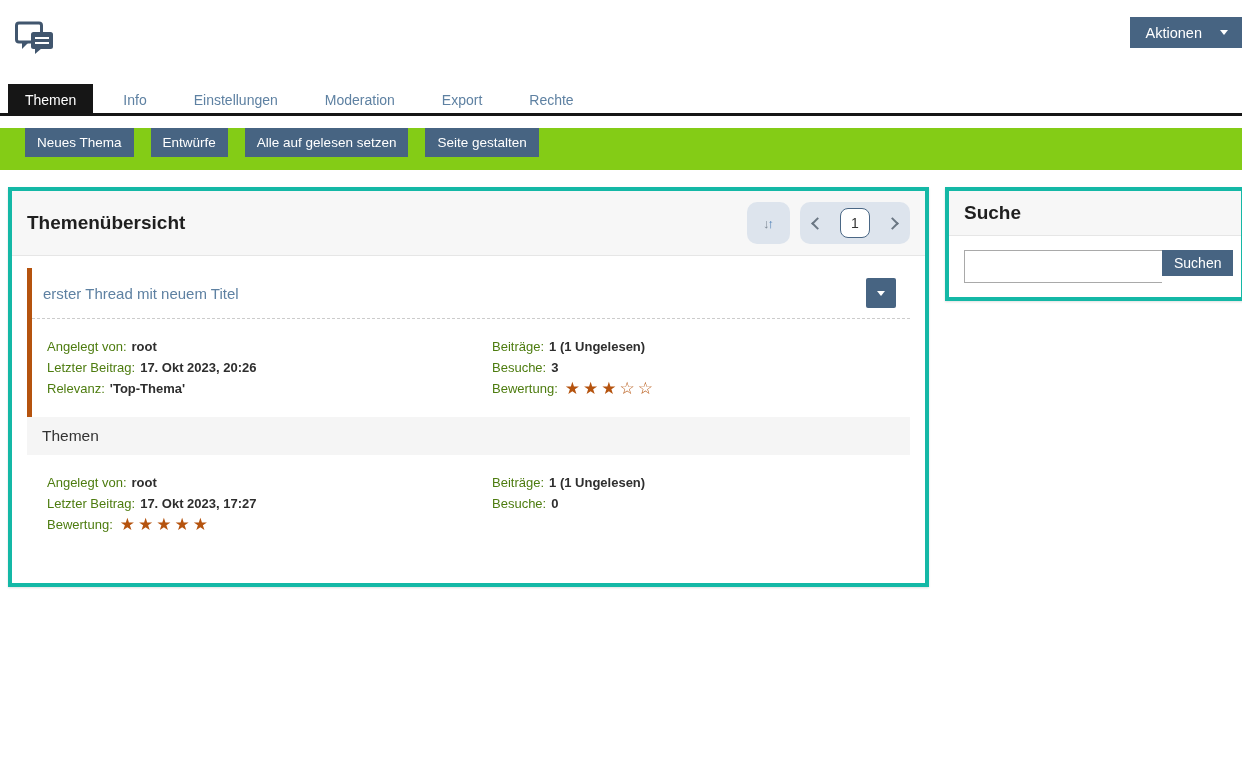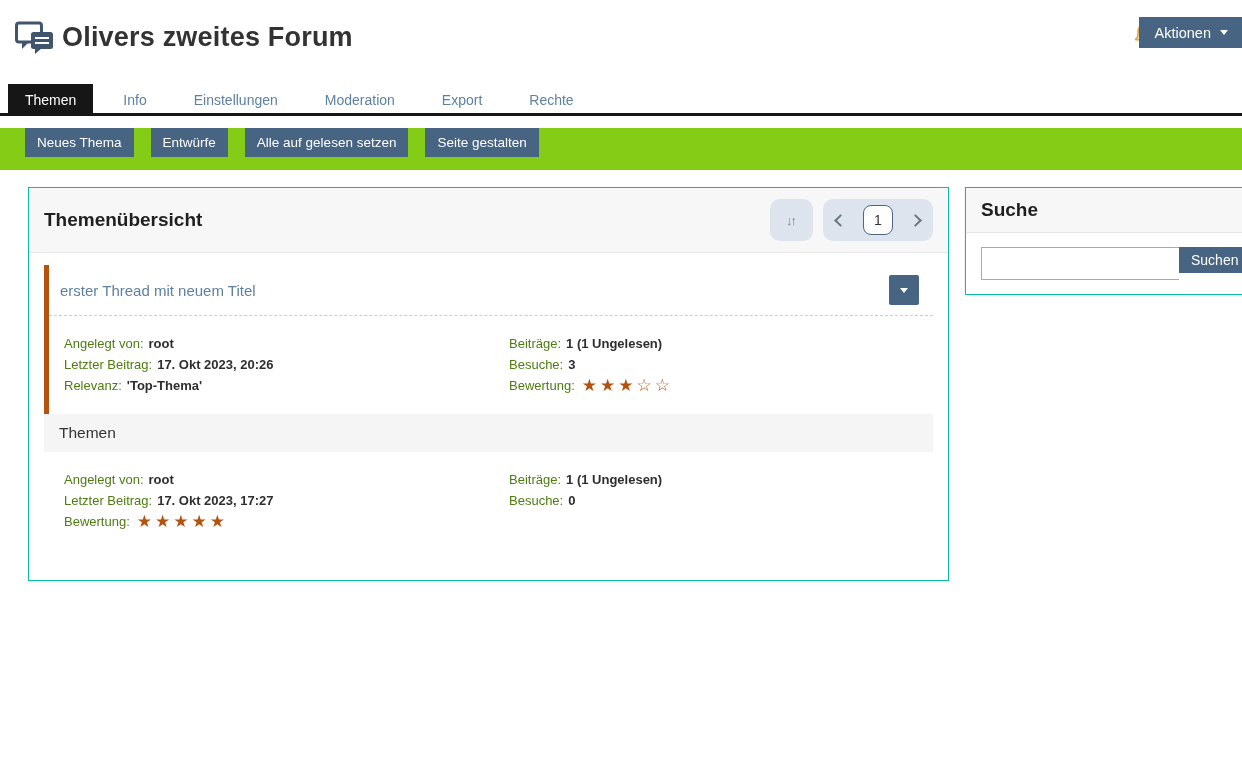--- a/index.html
+++ b/index.html
@@ -17,21 +17,21 @@
   .logo { position:absolute; left:14px; top:20px; }
   .page-title {
     position:absolute; left:62px; top:22px;
     font-size:27px; font-weight:700; color:#333; letter-spacing:.2px;
   }
   .bell { position:absolute; right:88px; top:22px; cursor:pointer; }
   .actions-btn {
     position:absolute; right:0; top:17px; height:31px;
     background:#476482; color:#fff; border:none;
     font-family:inherit; font-size:14.5px; padding:0 14px 0 16px;
-    display:flex; align-items:center; gap:9px; cursor:pointer;
+    display:flex; align-items:center; gap:18px; cursor:pointer;
   }
   .caret-down {
     width:0; height:0; border-left:4.5px solid transparent;
     border-right:4.5px solid transparent; border-top:5px solid #fff;
     display:inline-block;
   }
 
   
   .tabbar {
     position:absolute; top:84px; left:0; right:0; height:32px;
@@ -49,23 +49,22 @@
     background:#84cc16; display:flex; align-items:flex-start;
     padding-left:25px; gap:17px;
   }
   .tbtn {
     background:#476482; color:#fff; border:none; font-family:inherit;
     font-size:13.5px; padding:7px 12px; cursor:pointer; white-space:nowrap;
   }
 
   
   .panel {
-    position:absolute; background:#fff; border:1px solid #14b8a6;
+    position:absolute; background:#fff; border:4px solid #14b8a6;
     box-shadow:0 1px 2px rgba(0,0,0,.12);
-    margin-left:20px;
   }
   .main-panel { left:8px; top:187px; width:921px; }
   .search-panel { left:945px; top:187px; width:300px; }
 
   .panel-head {
     background:#f7f7f7; border-bottom:1px solid #e6e6e6;
     padding:11px 15px; display:flex; align-items:center; justify-content:space-between;
   }
   .panel-head h2 { font-size:19px; font-weight:700; color:#1f1f1f; }
 
@@ -135,21 +134,20 @@
   <span class="logo">
     <svg width="42" height="38" viewBox="0 0 42 38">
       <rect x="2.5" y="3" width="25" height="19" rx="2.5" fill="#fff" stroke="#41566e" stroke-width="3"></rect>
       <path d="M8 21 v8 l8 -8 z" fill="#41566e"></path>
       <rect x="17" y="12" width="22" height="17" rx="2.5" fill="#41566e"></rect>
       <path d="M21 28 v6 l7 -6 z" fill="#41566e"></path>
       <line x1="21" y1="18" x2="35" y2="18" stroke="#fff" stroke-width="2"></line>
       <line x1="21" y1="23" x2="35" y2="23" stroke="#fff" stroke-width="2"></line>
     </svg>
   </span>
-  <h1 class="page-title">Olivers zweites Forum</h1>
 
   <span class="bell">
     <svg width="21" height="25" viewBox="0 0 21 25">
       <path d="M10.5 3.2 C6.8 3.2 5 6.2 5 9.8 v4.4 l-2.4 3.4 h15.8 l-2.4 -3.4 v-4.4 c0 -3.6 -1.8 -6.6 -5.5 -6.6 z" fill="none" stroke="#e8a33d" stroke-width="1.7" stroke-linejoin="round"></path>
       <path d="M8.2 19.8 a2.3 2.3 0 0 0 4.6 0" fill="none" stroke="#e8a33d" stroke-width="1.7"></path>
     </svg>
   </span>
 
   <button class="actions-btn">
     <span>Aktionen</span>

